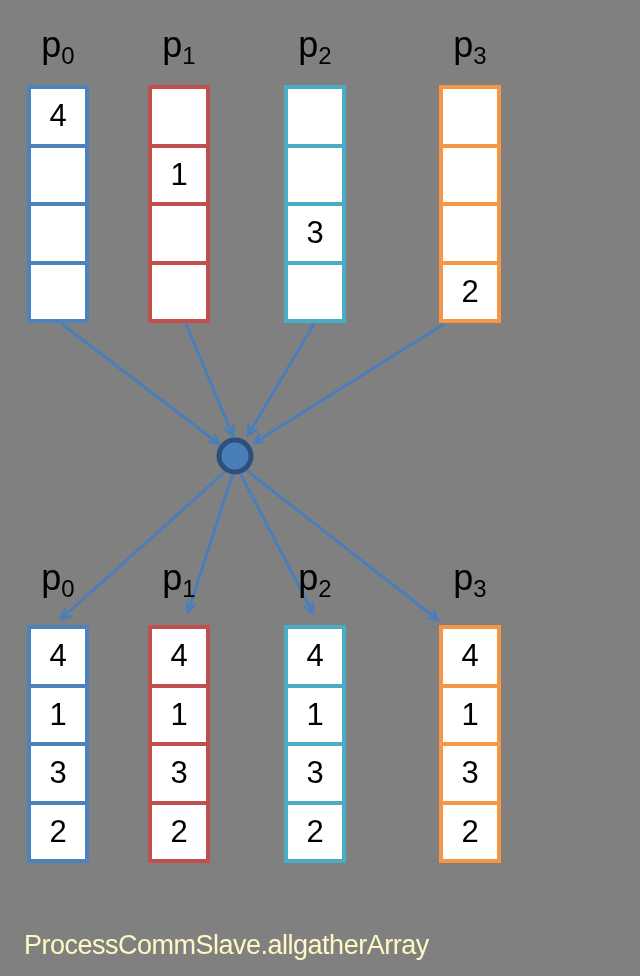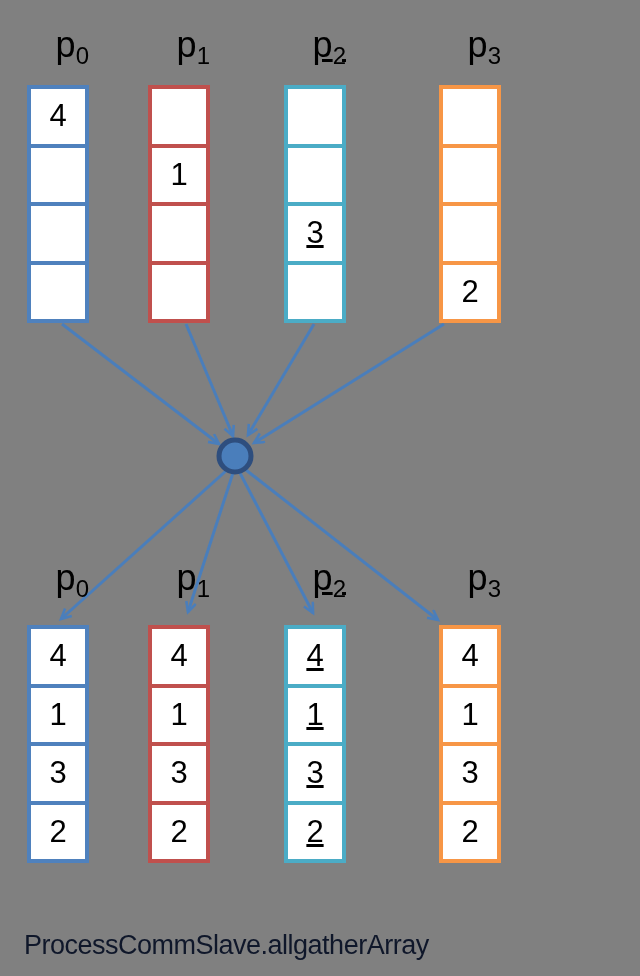--- a/index.html
+++ b/index.html
@@ -7,21 +7,21 @@
     width:640px; height:976px;
     background:#808080;
     font-family:"Liberation Sans","DejaVu Sans",sans-serif;
     position:relative; overflow:hidden;
   }
   .canvas { position:absolute; left:0; top:0; width:640px; height:976px; }
   svg.arrows { position:absolute; left:0; top:0; width:640px; height:976px; z-index:1; }
 
   .plabel {
     position:absolute; width:62px; height:50px; line-height:50px;
-    text-align:right; font-size:36px; color:#000; z-index:2;
+    text-align:center; font-size:36px; color:#000; z-index:2;
   }
   .plabel .sub { font-size:24px; vertical-align:-7px; }
 
   .pcol {
     position:absolute; width:62px; height:238px;
     box-sizing:border-box; border:4px solid #4F81BD;
     background:#FFFFFF; display:flex; flex-direction:column; z-index:2;
   }
   .cell {
     flex:1; display:flex; align-items:center; justify-content:center;
@@ -30,21 +30,21 @@
   }
   .cell:last-child { border-bottom:none; }
 
   .toprow  .plabel { top:20px; }
   .toprow  .pcol  { top:85px; }
   .botrow  .plabel { top:553px; }
   .botrow  .pcol  { top:625px; }
 
   .cx0 { left:27px; }
   .cx1 { left:148px; }
-  .cx2 { left:284px;text-decoration:underline; }
+  .cx2 { left:284px; }
   .cx3 { left:439px; }
 
   .caption {
     position:absolute; left:24px; top:928px;
     font-size:27px; line-height:34px; letter-spacing:-0.5px;
     color:#0a0a0a; z-index:2; white-space:nowrap;
   }
 </style>
 </head>
 <body>
@@ -137,14 +137,14 @@
     </div>
 
     <div class="pcol cx3" style="border-color: rgb(247, 150, 70);">
       <div class="cell">4</div>
       <div class="cell">1</div>
       <div class="cell">3</div>
       <div class="cell">2</div>
     </div>
   </div>
 
-  <div class="caption" style="color: #0f172a;">ProcessCommSlave.allgatherArray</div>
+  <div class="caption" style="color: #fef9c3;">ProcessCommSlave.allgatherArray</div>
 </div>
 
 </body></html>

